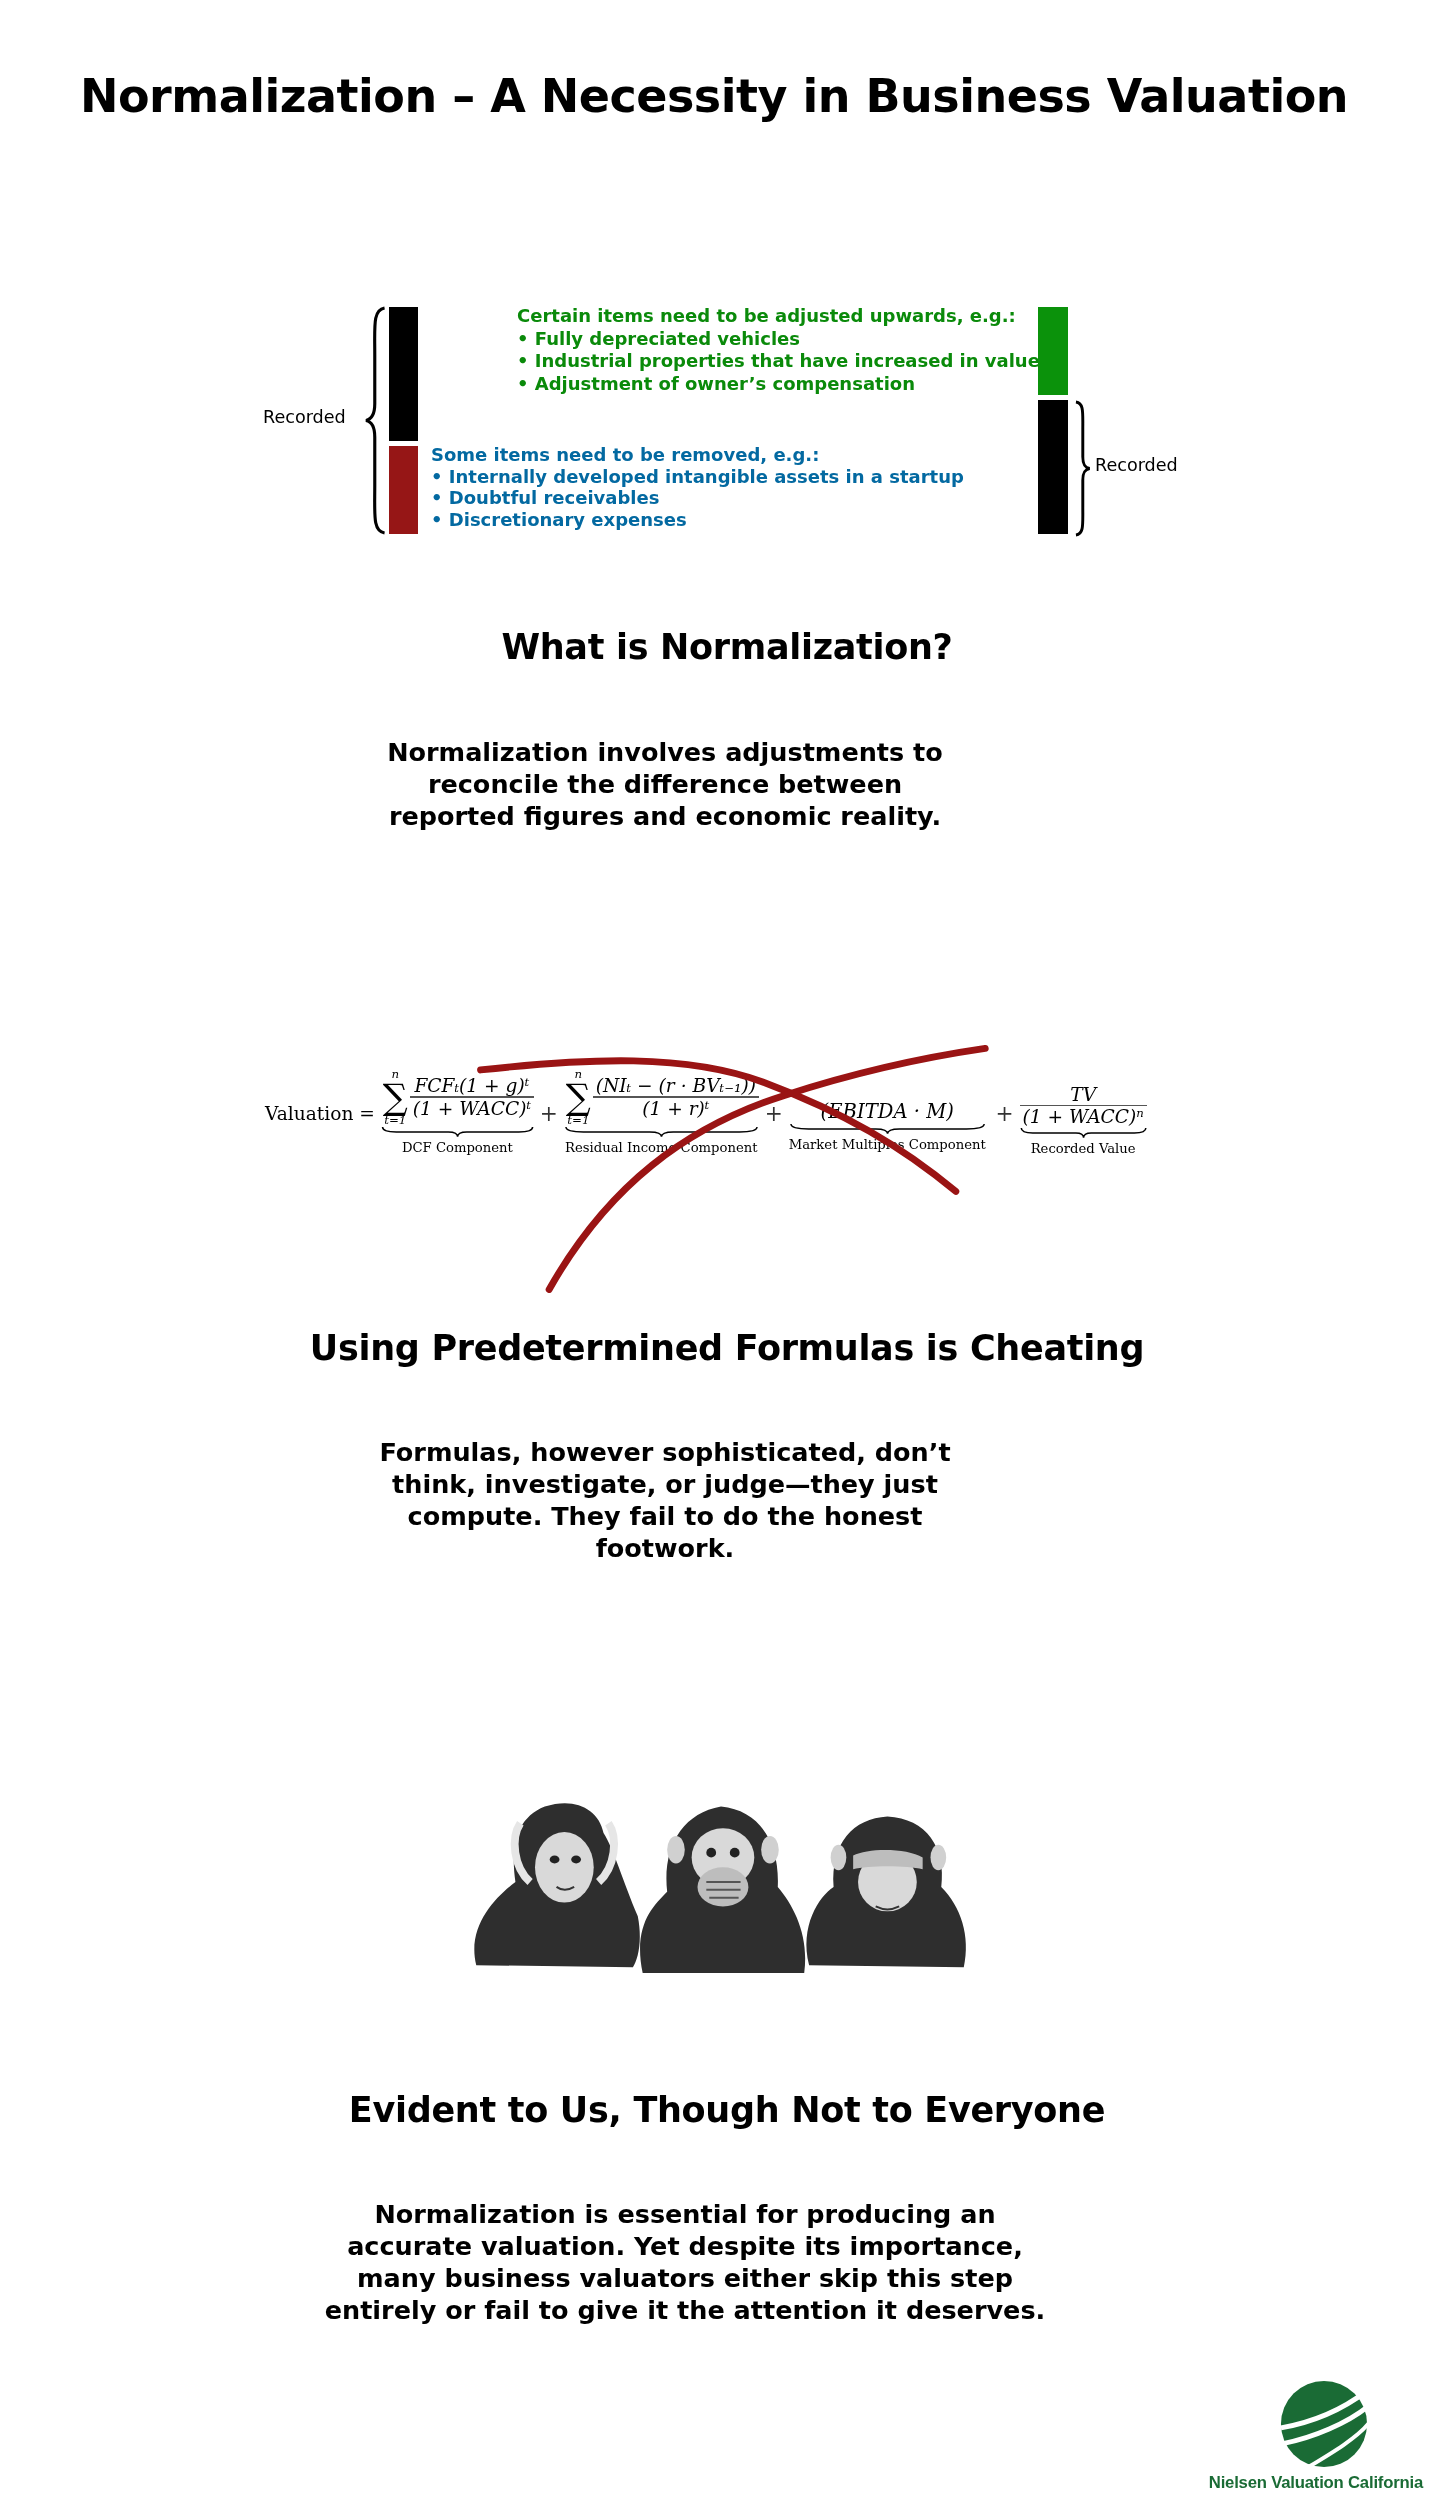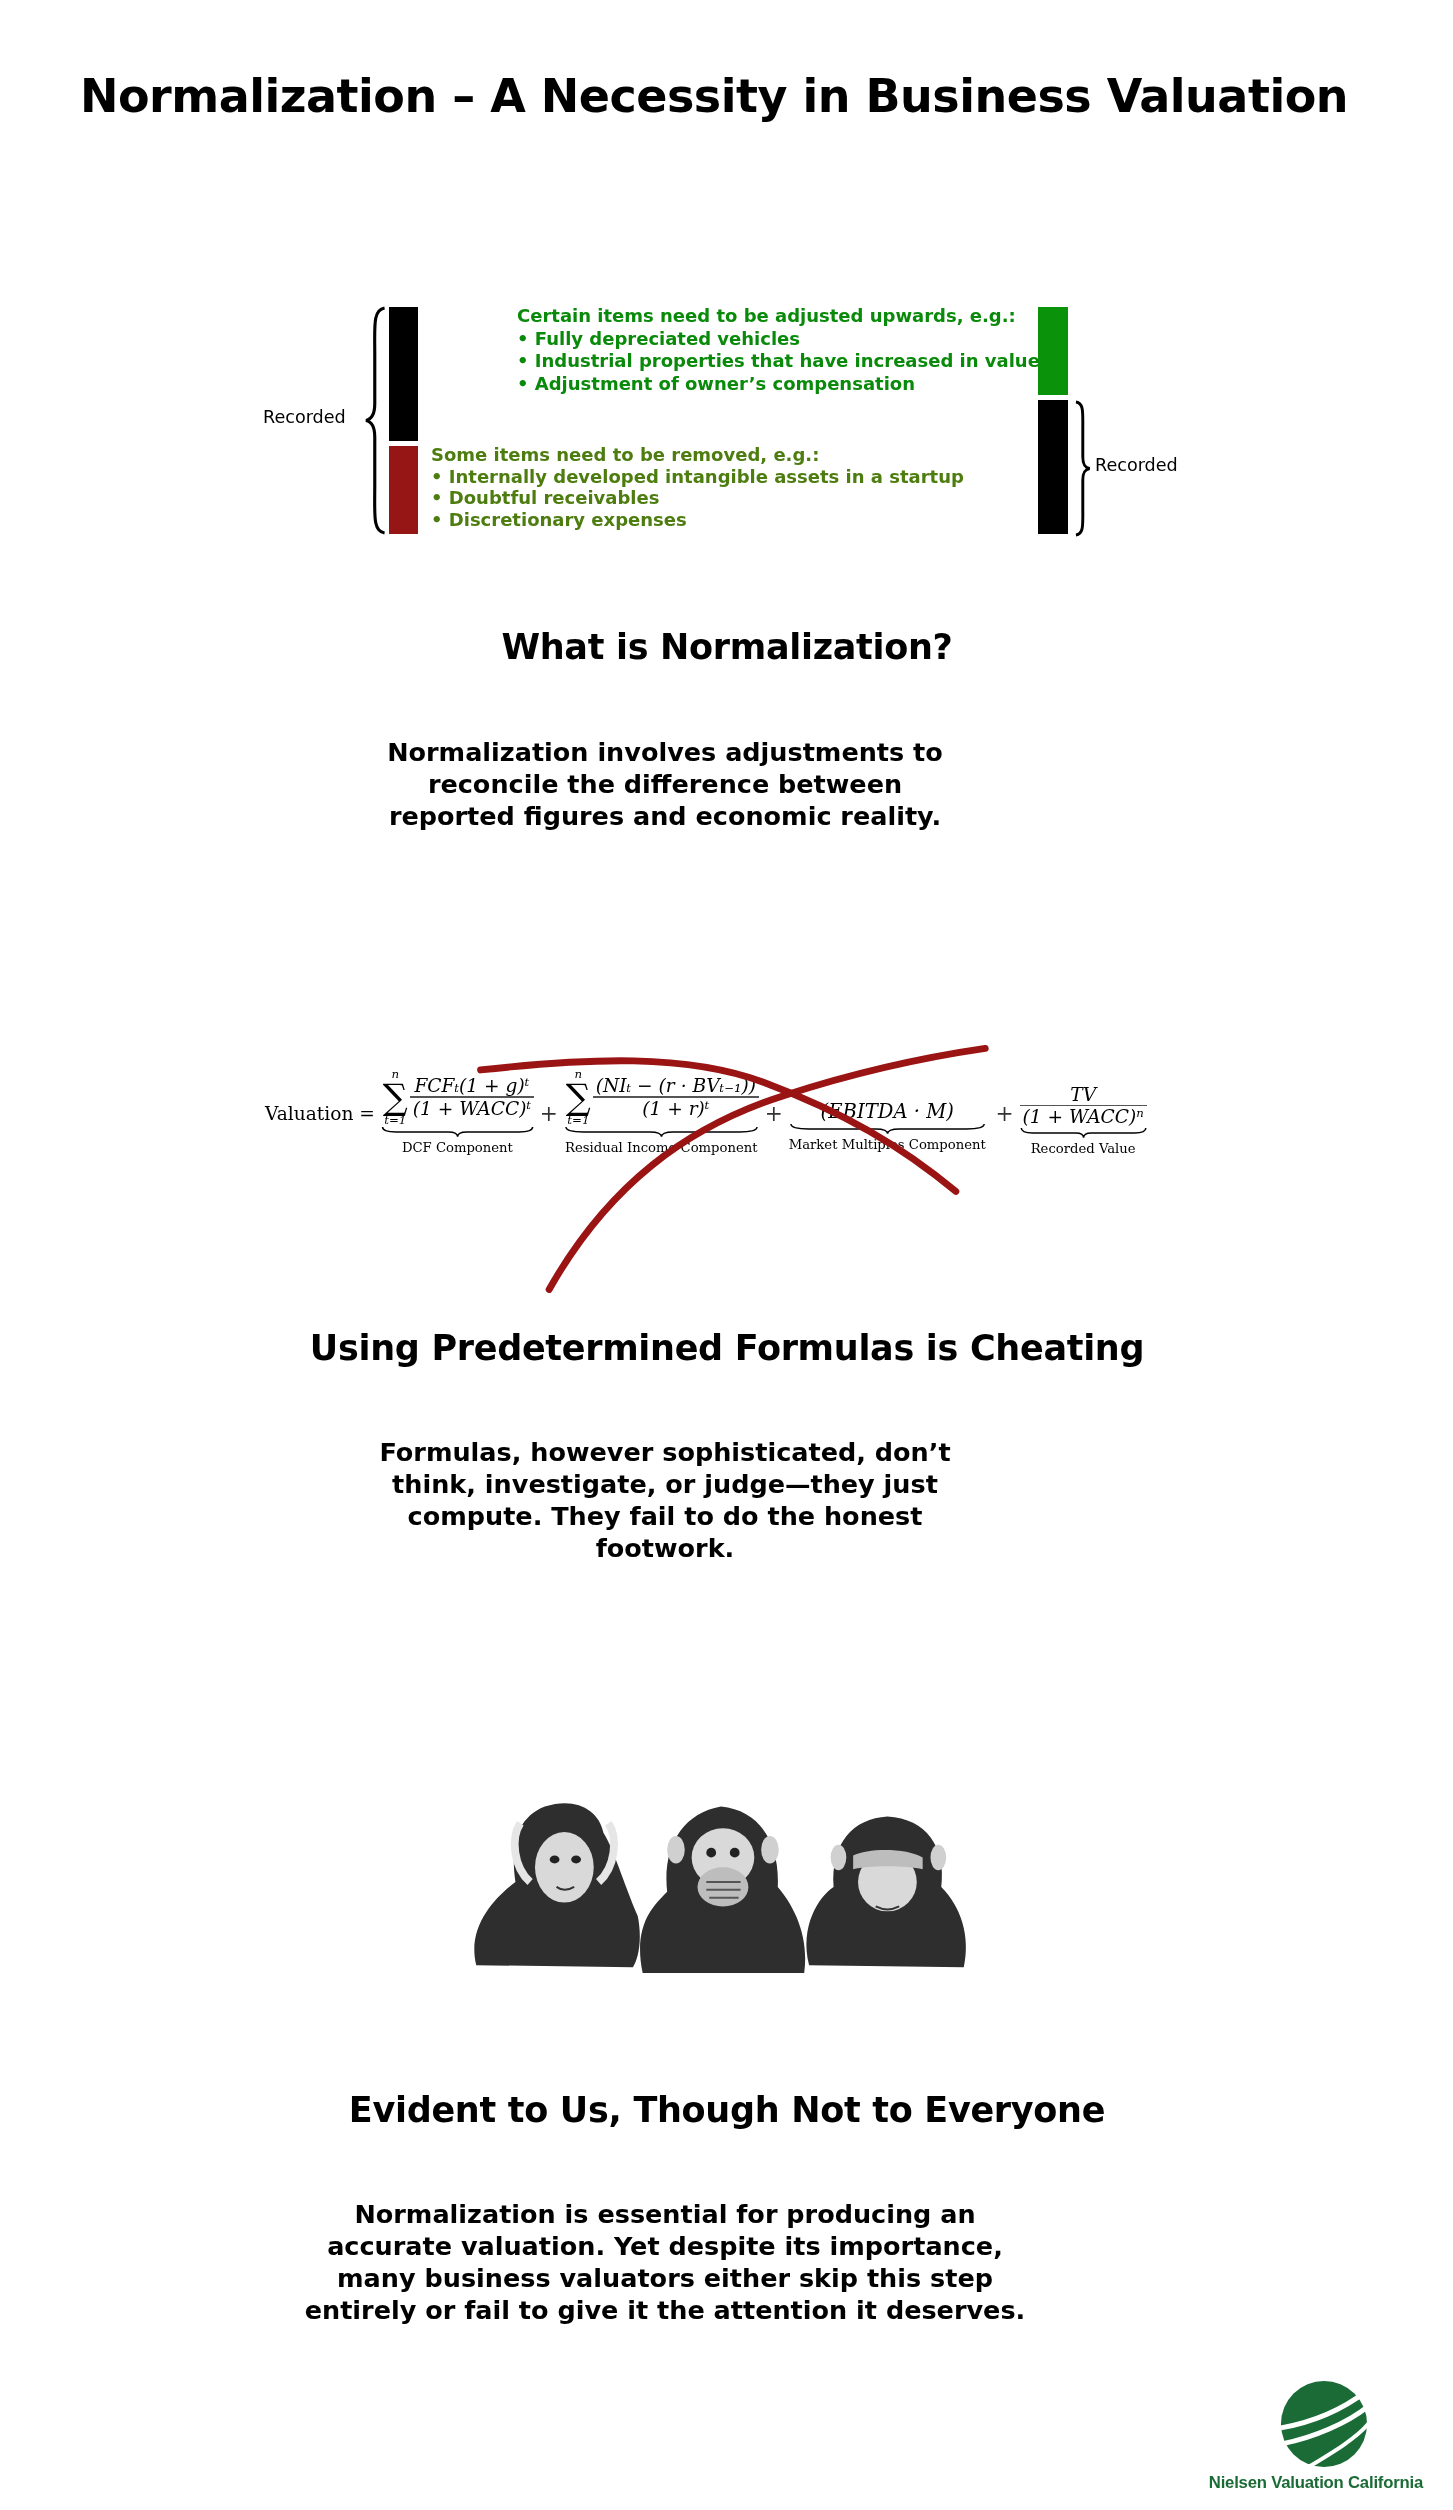--- a/index.html
+++ b/index.html
@@ -8,21 +8,21 @@
   .abs { position:absolute; }
   .title { left:0; width:1428px; top:69px; text-align:center; font-size:46px; font-weight:bold; letter-spacing:-0.5px; }
   .h2 { left:0; width:1454px; text-align:center; font-size:35px; font-weight:bold; letter-spacing:-0.3px; }
   .para { left:0; width:1330px; text-align:center; font-size:25.5px; font-weight:bold; line-height:32px; }
   .para .inner { display:inline-block; max-width:608px; }
 
   
   .bar { position:absolute; }
   .diag-label { font-size:17.6px; font-weight:normal; }
   .green-text { color:#0a8a0a; font-size:18px; font-weight:bold; line-height:22.5px; }
-  .red-text { color:#4d7c0f; font-size:18px; font-weight:bold; line-height:21.6px; }
+  .red-text { color:#0369a1; font-size:18px; font-weight:bold; line-height:21.6px; }
   .green-text div, .red-text div { white-space:nowrap; }
 
   
   .formula { left:265px; top:1068px; width:921px; height:127px; font-family:"DejaVu Serif", "Liberation Serif", serif; }
   .frac { display:inline-flex; flex-direction:column; align-items:center; vertical-align:middle; }
   .frac .num, .frac .den { font-style:italic; font-size:18.6px; padding:0 2.9px; white-space:nowrap; }
   .frac .bar-line { height:1.5px; background:#555; width:100%; }
   .sigma { display:inline-flex; flex-direction:column; align-items:center; vertical-align:middle; margin:0 2px; }
   .sigma .sym { font-size:35px; line-height:33px; }
   .sigma .lim { font-size:11.8px; font-style:italic; line-height:12.7px; }
@@ -179,21 +179,21 @@
     <path d="M350 180 C340 140, 360 110, 375 100 C372 55, 395 30, 430 28 C470 30, 490 60, 485 100 C505 120, 515 150, 508 182 Z" fill="#2e2e2e"></path>
     <ellipse cx="430" cy="95" rx="30" ry="30" fill="#d9d9d9"></ellipse>
     <path d="M395 68 C410 60, 450 60, 466 70 L466 82 C450 78, 410 78, 395 82 Z" fill="#bdbdbd"></path>
     <path d="M418 120 Q430 126 442 120" stroke="#333" stroke-width="2" fill="none"></path>
     <ellipse cx="380" cy="70" rx="8" ry="13" fill="#d0d0d0"></ellipse>
       <ellipse cx="482" cy="70" rx="8" ry="13" fill="#d0d0d0"></ellipse>
   </g>
 </svg>
 
 <div class="abs h2" style="top:2090px;">Evident to Us, Though Not to Everyone</div>
-<div class="abs para" style="top:2198px;">
+<div class="abs para" style="top:2198px;margin-left:20px;">
   <span class="inner" style="max-width:725px;">Normalization is essential for producing an accurate valuation. Yet despite its importance, many business valuators either skip this step entirely or fail to give it the attention it deserves.</span>
 </div>
 
 <div class="abs" style="left:1201px; top:2377px; width:245px; height:118px;">
   <svg class="abs" style="left:78px; top:2px;" width="90" height="90" viewBox="0 0 92 92">
     <circle cx="46" cy="46" r="44" fill="#1a6b35"></circle>
     <path d="M2 50 C30 45, 60 35, 90 12" stroke="#fff" stroke-width="5" fill="none"></path>
     <path d="M4 66 C35 60, 70 45, 91 28" stroke="#fff" stroke-width="5" fill="none"></path>
     <path d="M30 90 C55 75, 80 60, 92 45" stroke="#fff" stroke-width="4" fill="none"></path>
   </svg>

